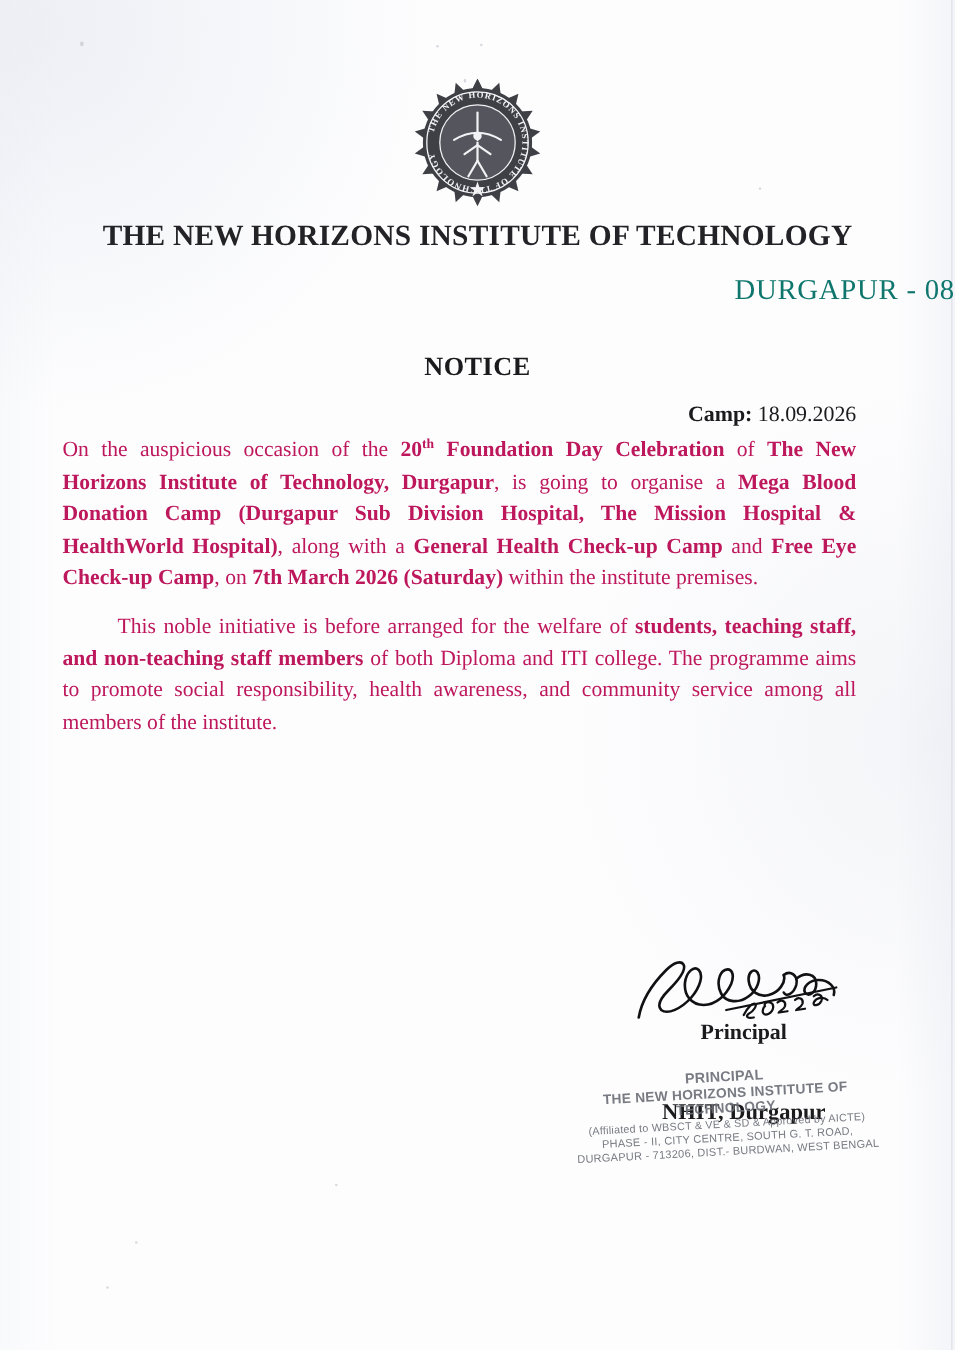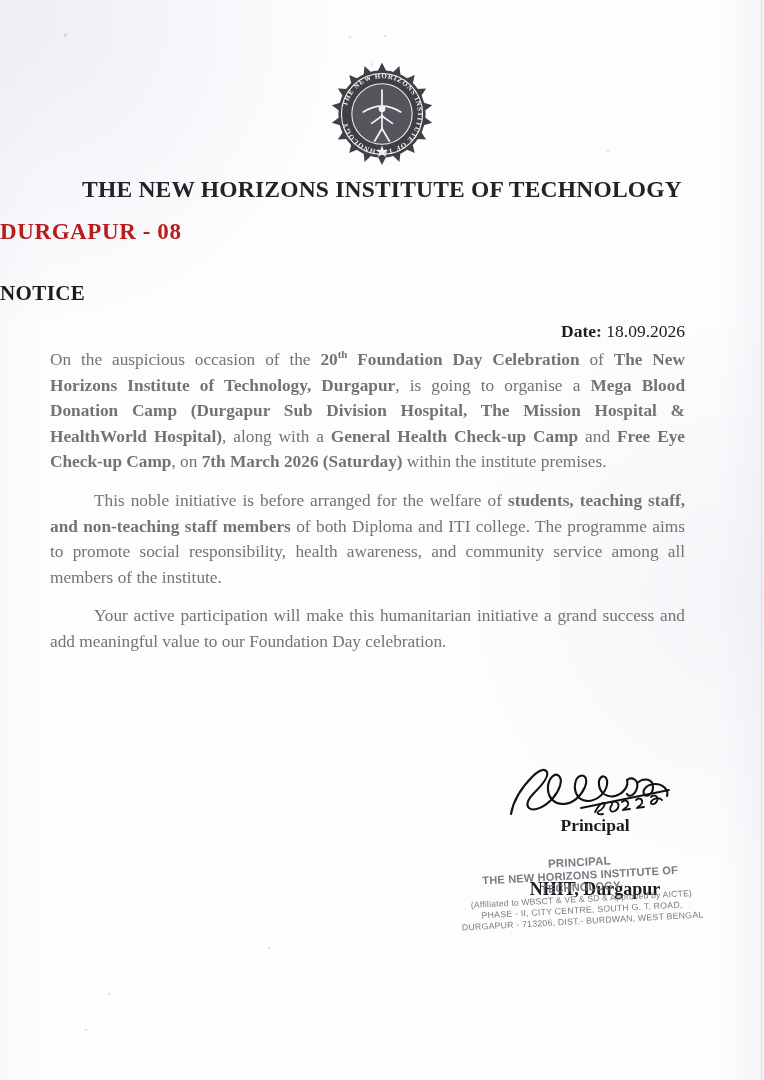--- a/index.html
+++ b/index.html
@@ -67,31 +67,31 @@
     text-align: center;
     font-size: 23.5px;
     font-weight: bold;
     letter-spacing: .2px;
     color: #232327;
   }
   .inst-city {
     position: absolute;
     left: 0; right: 0;
     top: 219px;
-    text-align: left;
+    text-align: right;
     font-size: 23px;
-    font-weight: bold;
+    font-weight: normal;
     letter-spacing: .6px;
-    color: #b91c1c;
+    color: #0f766e;
   }
   .notice-title {
     position: absolute;
     left: 0; right: 0;
     top: 281px;
-    text-align: left;
+    text-align: center;
     font-size: 21px;
     font-weight: bold;
     letter-spacing: .4px;
   }
   .date-line {
     position: absolute;
     right: 79px;
     top: 321px;
     font-size: 17.5px;
   }
@@ -104,21 +104,21 @@
     top: 347px;
     width: 635px;
   }
   p.para {
     margin: 0 0 13px 0;
     font-size: 17.3px;
     line-height: 25.6px;
     text-align: justify;
     text-justify: inter-word;
     text-indent: 44px;
-    color: #737373;
+    color: #be185d;
   }
   p.para.noindent { text-indent: 0; }
   p.para b { font-weight: bold; }
   sup {
     font-size: .63em;
     vertical-align: super;
     line-height: 0;
   }
 
   
@@ -236,32 +236,31 @@
       <circle cx="100" cy="90" r="6.5" fill="#f2f2f5"></circle>
       <polygon points="100,160 103,169 112,169 105,174 108,183 100,177 92,183 95,174 88,169 97,169" fill="#f2f2f5"></polygon>
     </svg>
   </div>
 
   <div class="inst-name">THE NEW HORIZONS INSTITUTE OF TECHNOLOGY</div>
   <div class="inst-city">DURGAPUR - 08</div>
   <div class="notice-title">NOTICE</div>
 
   <div class="date-line">
-    <span class="lbl">Date:</span>
+    <span class="lbl">Camp:</span>
     <span>18.09.2026</span>
   </div>
 
   <div class="body-area">
 
     <p class="para noindent"><span>On the auspicious occasion of the </span><b>20</b><b><sup>th</sup></b><b> Foundation Day Celebration</b><span> of </span><b>The New Horizons Institute of Technology, Durgapur</b><span>, is going to organise a </span><b>Mega Blood Donation Camp (Durgapur Sub Division Hospital, The Mission Hospital &amp; HealthWorld Hospital)</b><span>, along with a </span><b>General Health Check-up Camp</b><span> and </span><b>Free Eye Check-up Camp</b><span>, on </span><b>7th March 2026 (Saturday)</b><span> within the institute premises.</span></p>
 
     <p class="para"><span>This noble initiative is before arranged for the welfare of </span><b>students, teaching staff, and non-teaching staff members</b><span> of both Diploma and ITI college. The programme aims to promote social responsibility, health awareness, and community service among all members of the institute.</span></p>
 
 
-    <p class="para"><span>Your active participation will make this humanitarian initiative a grand success and add meaningful value to our Foundation Day celebration.</span></p>
 
   </div>
 
   <div class="sign-block">
     <svg class="sig-svg" viewBox="0 0 185 56">
       <g fill="none" stroke="#111114" stroke-width="2.1" stroke-linecap="round" stroke-linejoin="round">
         <path d="M8,52 C10,40 18,26 30,14 C36,8 42,6 44,10 C46,15 38,24 32,30 C26,36 22,42 26,46 C31,50 42,45 50,36 C57,28 60,18 56,14 C52,10 46,16 45,24 C44,34 50,42 60,42 C70,42 78,34 82,25 C85,17 82,12 77,14 C72,16 70,26 74,33 C78,40 88,41 96,35 C103,30 106,21 103,16 C100,12 95,16 96,23 C97,31 104,36 112,34 C120,32 126,24 124,18"></path>
         <path d="M124,18 C129,14 136,18 134,26 C132,33 126,36 124,32"></path>
         <path d="M134,21 C141,15 150,17 150,25 C150,32 144,36 141,32 C139,28 144,22 152,22 C160,22 166,28 164,34"></path>
       </g>

